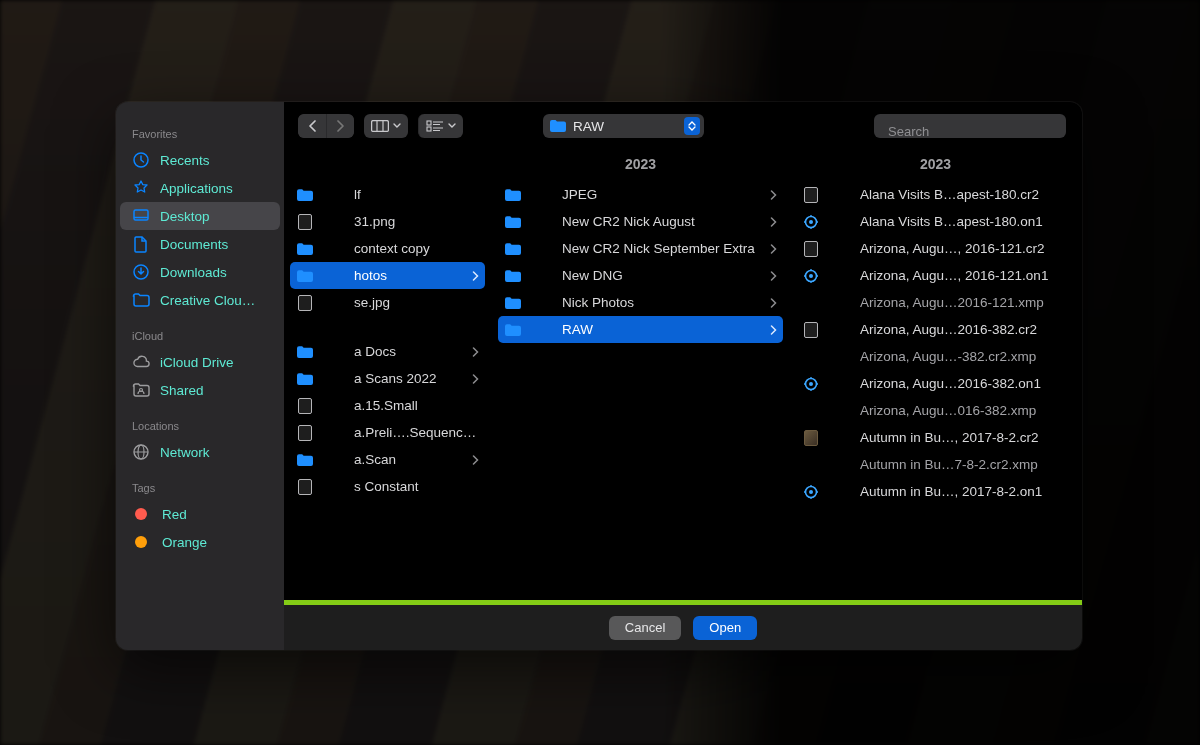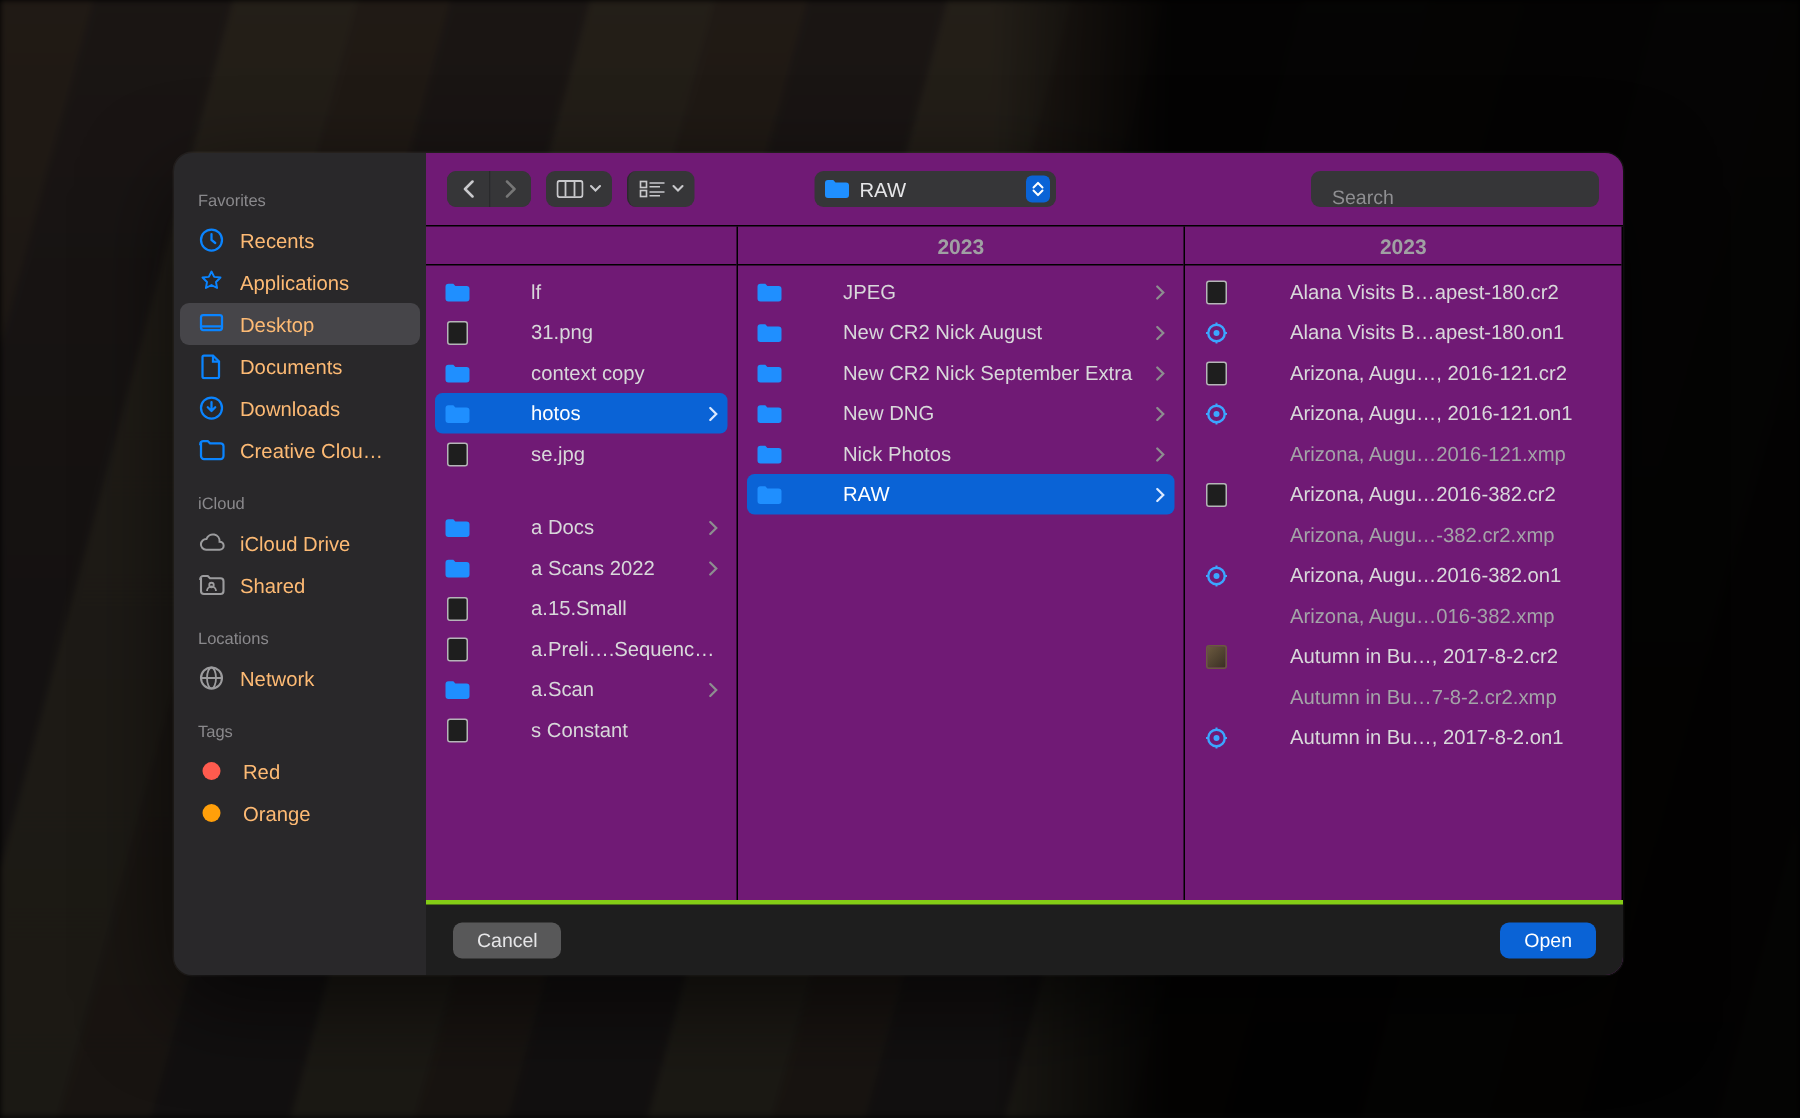--- a/index.html
+++ b/index.html
@@ -16,25 +16,25 @@
     position:absolute; left:116px; top:102px; width:966px; height:548px;
     background:#1e1e1e; border-radius:12px; box-shadow:0 20px 60px rgba(0,0,0,.6),0 0 0 1px rgba(255,255,255,.06);
     display:flex; flex-direction:column; overflow:hidden;
   }
   .main { flex:1; display:flex; min-height:0; }
   .sidebar { width:168px; background:#29282a; padding:24px 0 8px; overflow:hidden; color:#d8d8da; }
   .sb-section { margin-bottom:14px; }
   .sb-header { font-size:11px; color:#8a898c; padding:2px 16px 6px; font-weight:500; }
   .sb-item { display:flex; align-items:center; gap:10px; padding:4px 12px; margin:0 4px; height:28px; border-radius:6px; white-space:nowrap; overflow:hidden; cursor:default; }
   .sb-item.selected { background:#464549; }
-  .sb-item .lbl { font-size:13.5px; color:#fdba74; overflow:hidden; text-overflow:ellipsis; }
+  .sb-item .lbl { font-size:13.5px; color:#5eead4; overflow:hidden; text-overflow:ellipsis; }
   .sb-icon { width:18px; height:18px; display:flex; align-items:center; justify-content:center; color:#0a84ff; flex:none; }
   .sb-icon.gray{color:#9c9c9e;}
   .tag-dot{width:12px;height:12px;border-radius:50%;flex:none;margin-left:3px;margin-right:5px;}
-  .content { flex:1; display:flex; flex-direction:column; min-width:0; background:#701a75; }
+  .content { flex:1; display:flex; flex-direction:column; min-width:0; background:#000000; }
   .toolbar { height:48px; display:flex; align-items:center; gap:10px; padding:0 16px 0 14px; }
   .tb-group{display:flex;gap:0;background:#363638;border-radius:6px;overflow:hidden;}
   .tb-btn{height:24px;min-width:28px;background:#363638;border:none;color:#c9c9cc;display:flex;align-items:center;justify-content:center;padding:0 7px;gap:4px;border-radius:6px;}
   .tb-btn + .tb-btn{border-left:1px solid #2a2a2c;border-radius:0;}
   .tb-btn:first-child{border-radius:6px 0 0 6px;}
   .tb-btn:last-child{border-radius:0 6px 6px 0;}
   .tb-btn.solo{border-radius:6px;}
   .tb-btn.dim{color:#777;}
   .loc-pop{flex:1;max-width:290px;height:24px;background:#363638;border-radius:6px;display:flex;align-items:center;padding:0 4px 0 6px;gap:6px;color:#e6e6e8;}
   .loc-pop .arrows{width:16px;height:18px;background:#0a63d6;border-radius:4px;margin-left:auto;display:flex;flex-direction:column;align-items:center;justify-content:center;gap:0;color:#fff;}
@@ -53,21 +53,21 @@
   .row.selected{background:#0a63d6;color:#fff;}
   .row .name{flex:1;overflow:hidden;text-overflow:ellipsis;font-size:13.5px;padding-left:32px;}
   .row .name.dim{color:#a4a4a8;}
   .row .chev{color:#8d8d90;font-size:11px;flex:none;}
   .row.selected .chev{color:#dbe9ff;}
   .fi{width:18px;height:16px;flex:none;display:flex;align-items:center;justify-content:center;}
   .fi-folder{color:#1f8fff;}
   .fi-file{width:14px;height:16px;border:1.2px solid #b5b5b8;border-radius:2px;background:#1e1e1e;display:flex;align-items:center;justify-content:center;}
   .fi-photo{background:linear-gradient(135deg,#6b5a3f,#3a2f24);border:1px solid #6b5a3f;border-radius:2px;width:14px;height:16px;}
   .fi-on1{color:#3ba6ff;}
-  .footer{height:50px;border-top:3px solid #84cc16;display:flex;align-items:center;justify-content:space-between;gap:12px;padding:0 18px;background:#1e1e1e;}
+  .footer{height:50px;border-top:5px solid #84cc16;display:flex;align-items:center;justify-content:center;gap:12px;padding:0 18px;background:#1e1e1e;}
   .btn{height:24px;padding:0 16px;border:none;border-radius:6px;font-size:13px;color:#e6e6e8;background:#585859;cursor:default;}
   .btn.primary{background:#0a63d6;color:#fff;}
   svg{display:block;}
 </style>
 </head>
 <body>
 
 <div class="bg"></div>
 
 <div class="dialog">

